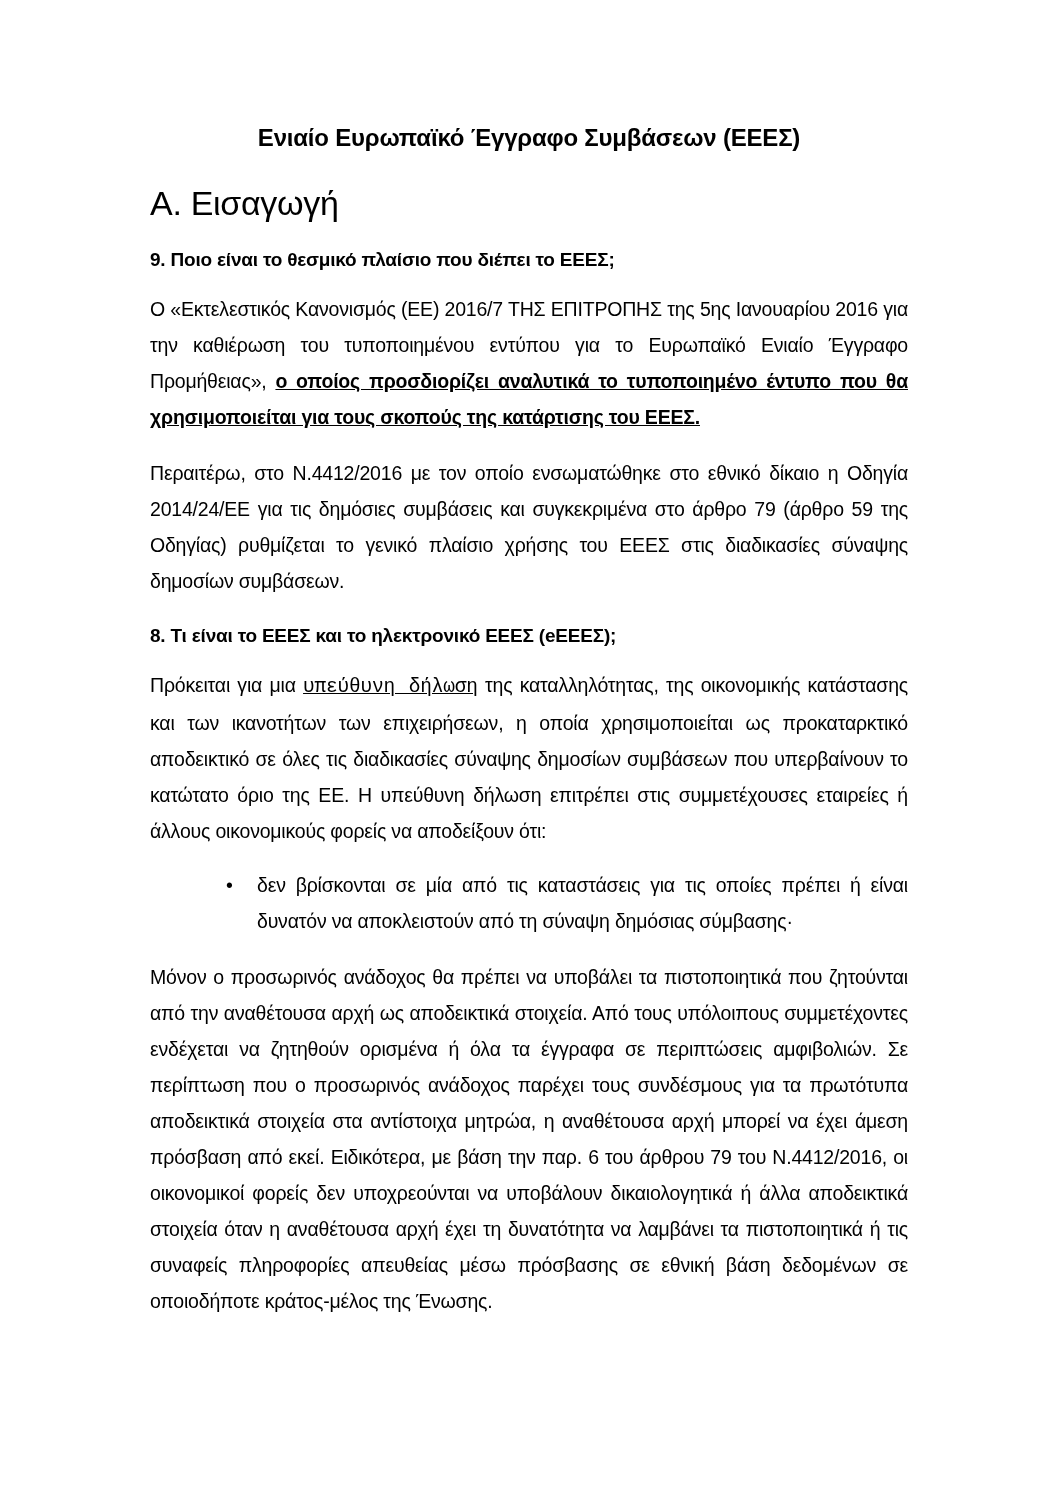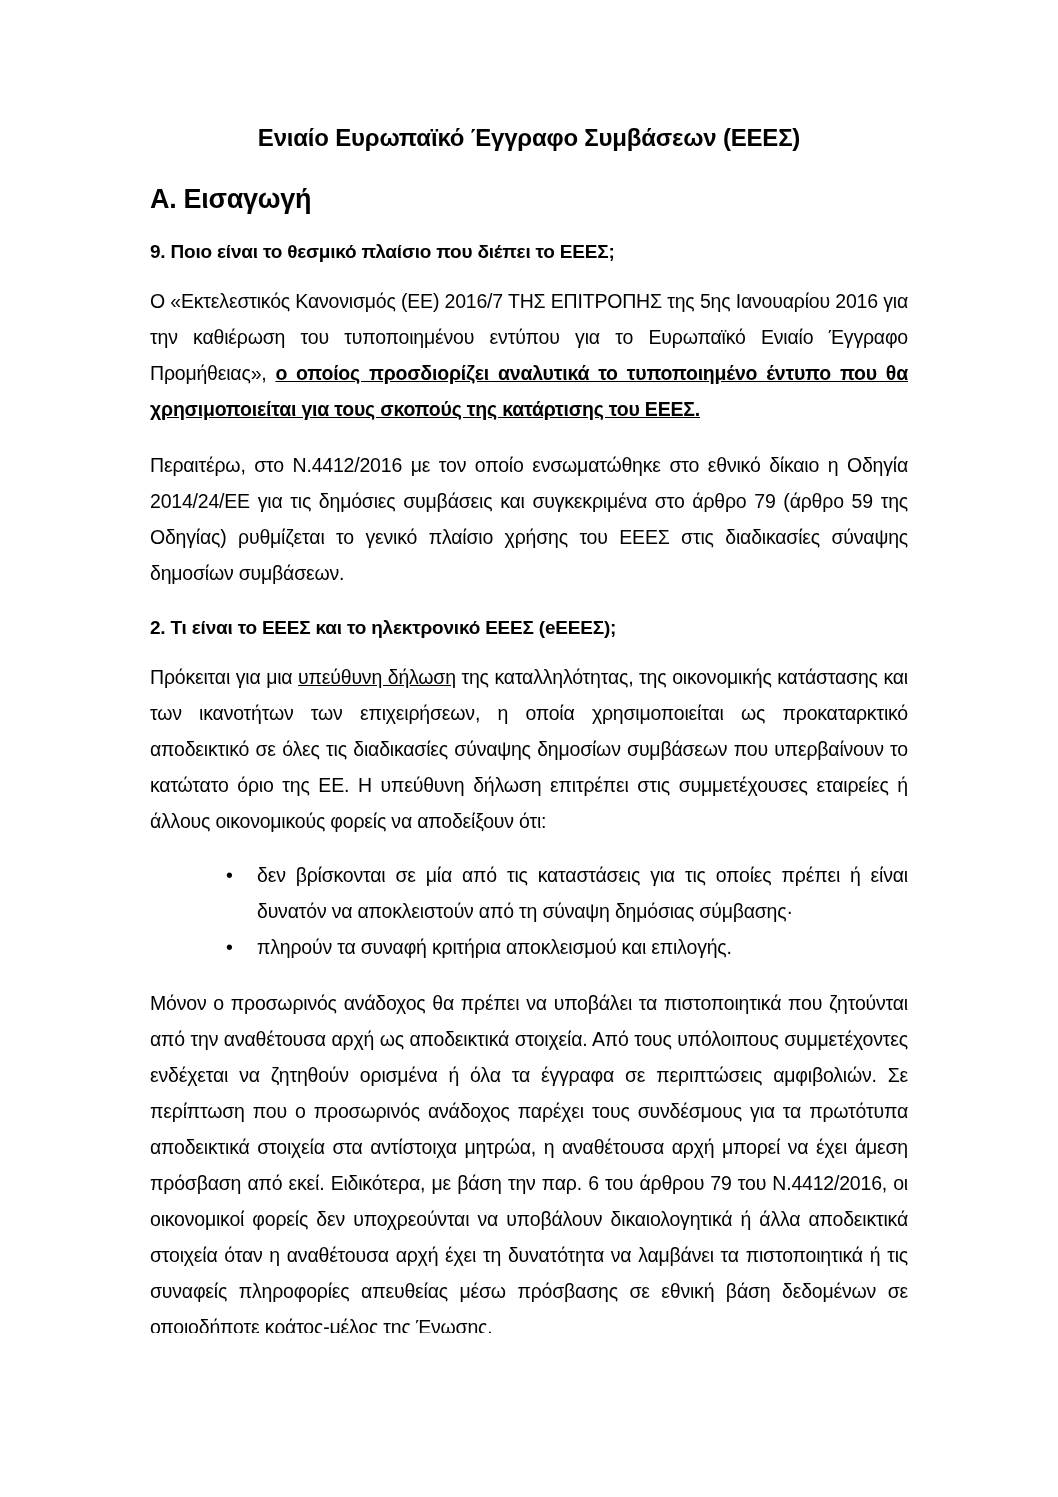--- a/index.html
+++ b/index.html
@@ -20,22 +20,22 @@
     width: 758px;
   }
   .doc-title {
     font-size: 24px;
     font-weight: bold;
     text-align: center;
     margin: 0;
     letter-spacing: -0.2px;
   }
   .section-heading {
-    font-size: 27px;
-    font-weight: bold;
+    font-size: 34px;
+    font-weight: normal;
     margin: 32px 0 0 0;
     letter-spacing: -0.3px;
   }
   .q-heading {
     font-size: 19px;
     font-weight: bold;
     margin: 26px 0 0 0;
     letter-spacing: -0.2px;
   }
   .para {
@@ -59,21 +59,21 @@
     margin-left: 32px;
   }
   .bullet-list li::before {
     content: "\2022";
     position: absolute;
     left: -31px;
     top: 0;
     font-size: 19.5px;
   }
   .bold-run { font-weight: bold; text-decoration: underline; }
-  .underline-run { text-decoration: underline; }
+  .underline-run { text-decoration: underline; font-family: Liberation Mono, monospace; }
   .page-number {
     position: absolute;
     left: 886px;
     top: 1376px;
     font-family: "Liberation Serif", serif;
     font-size: 21px;
     font-weight: bold;
   }
 </style>
 </head>
@@ -85,27 +85,26 @@
     <h1 class="doc-title">Ενιαίο Ευρωπαϊκό Έγγραφο Συμβάσεων (ΕΕΕΣ)</h1>
 
     <h2 class="section-heading">Α. Εισαγωγή</h2>
 
     <h3 class="q-heading">9. Ποιο είναι το θεσμικό πλαίσιο που διέπει το ΕΕΕΣ;</h3>
 
     <p class="para"><span>Ο «Εκτελεστικός Κανονισμός (ΕΕ) 2016/7 ΤΗΣ ΕΠΙΤΡΟΠΗΣ της 5ης Ιανουαρίου 2016 για την καθιέρωση του τυποποιημένου εντύπου για το Ευρωπαϊκό Ενιαίο Έγγραφο Προμήθειας», </span><span class="bold-run">ο οποίος προσδιορίζει αναλυτικά το τυποποιημένο έντυπο που θα χρησιμοποιείται για τους σκοπούς της κατάρτισης του ΕΕΕΣ.</span></p>
 
     <p class="para">Περαιτέρω, στο Ν.4412/2016 με τον οποίο ενσωματώθηκε στο εθνικό δίκαιο η Οδηγία 2014/24/ΕΕ για τις δημόσιες συμβάσεις και συγκεκριμένα στο άρθρο 79 (άρθρο 59 της Οδηγίας) ρυθμίζεται το γενικό πλαίσιο χρήσης του ΕΕΕΣ στις διαδικασίες σύναψης δημοσίων συμβάσεων.</p>
 
-    <h3 class="q-heading">2. Τι είναι το ΕΕΕΣ και το ηλεκτρονικό ΕΕΕΣ (eΕΕΕΣ);</h3>
+    <h3 class="q-heading">8. Τι είναι το ΕΕΕΣ και το ηλεκτρονικό ΕΕΕΣ (eΕΕΕΣ);</h3>
 
     <p class="para"><span>Πρόκειται για μια </span><span class="underline-run">υπεύθυνη δήλωση</span><span> της καταλληλότητας, της οικονομικής κατάστασης και των ικανοτήτων των επιχειρήσεων, η οποία χρησιμοποιείται ως προκαταρκτικό αποδεικτικό σε όλες τις διαδικασίες σύναψης δημοσίων συμβάσεων που υπερβαίνουν το κατώτατο όριο της ΕΕ. Η υπεύθυνη δήλωση επιτρέπει στις συμμετέχουσες εταιρείες ή άλλους οικονομικούς φορείς να αποδείξουν ότι:</span></p>
 
     <ul class="bullet-list">
       <li>δεν βρίσκονται σε μία από τις καταστάσεις για τις οποίες πρέπει ή είναι δυνατόν να αποκλειστούν από τη σύναψη δημόσιας σύμβασης·</li>
-      <li>πληρούν τα συναφή κριτήρια αποκλεισμού και επιλογής.</li>
     </ul>
 
     <p class="para">Μόνον ο προσωρινός ανάδοχος θα πρέπει να υποβάλει τα πιστοποιητικά που ζητούνται από την αναθέτουσα αρχή ως αποδεικτικά στοιχεία. Από τους υπόλοιπους συμμετέχοντες ενδέχεται να ζητηθούν ορισμένα ή όλα τα έγγραφα σε περιπτώσεις αμφιβολιών. Σε περίπτωση που ο προσωρινός ανάδοχος παρέχει τους συνδέσμους για τα πρωτότυπα αποδεικτικά στοιχεία στα αντίστοιχα μητρώα, η αναθέτουσα αρχή μπορεί να έχει άμεση πρόσβαση από εκεί. Ειδικότερα, με βάση την παρ. 6 του άρθρου 79 του Ν.4412/2016, οι οικονομικοί φορείς δεν υποχρεούνται να υποβάλουν δικαιολογητικά ή άλλα αποδεικτικά στοιχεία όταν η αναθέτουσα αρχή έχει τη δυνατότητα να λαμβάνει τα πιστοποιητικά ή τις συναφείς πληροφορίες απευθείας μέσω πρόσβασης σε εθνική βάση δεδομένων σε οποιοδήποτε κράτος-μέλος της Ένωσης.</p>
 
 
     <p class="para"><span>Το eΕΕΕΣ είναι η ηλεκτρονική έκδοση αυτής της υπεύθυνης δήλωσης, που παρέχεται στο διαδίκτυο από την Ευρωπαϊκή Επιτροπή στο URL: </span></p>
 
   </div>
 
   <div class="page-number">1</div>

